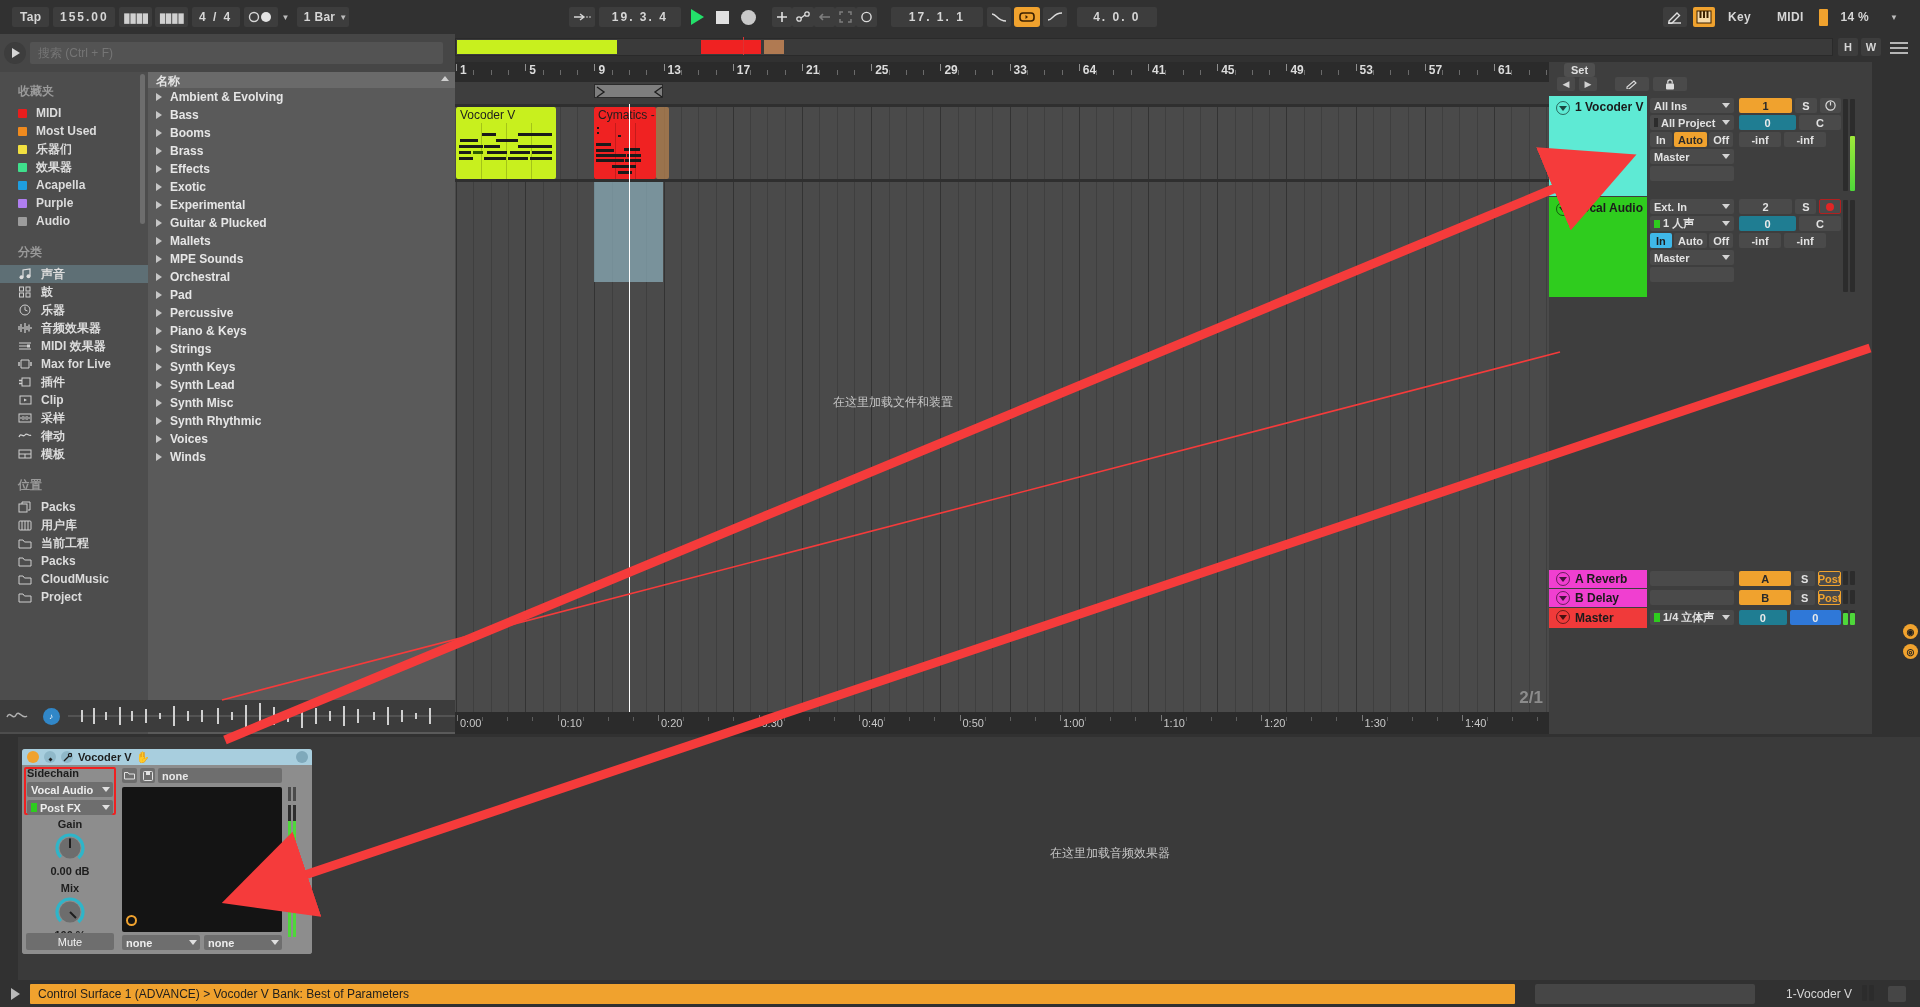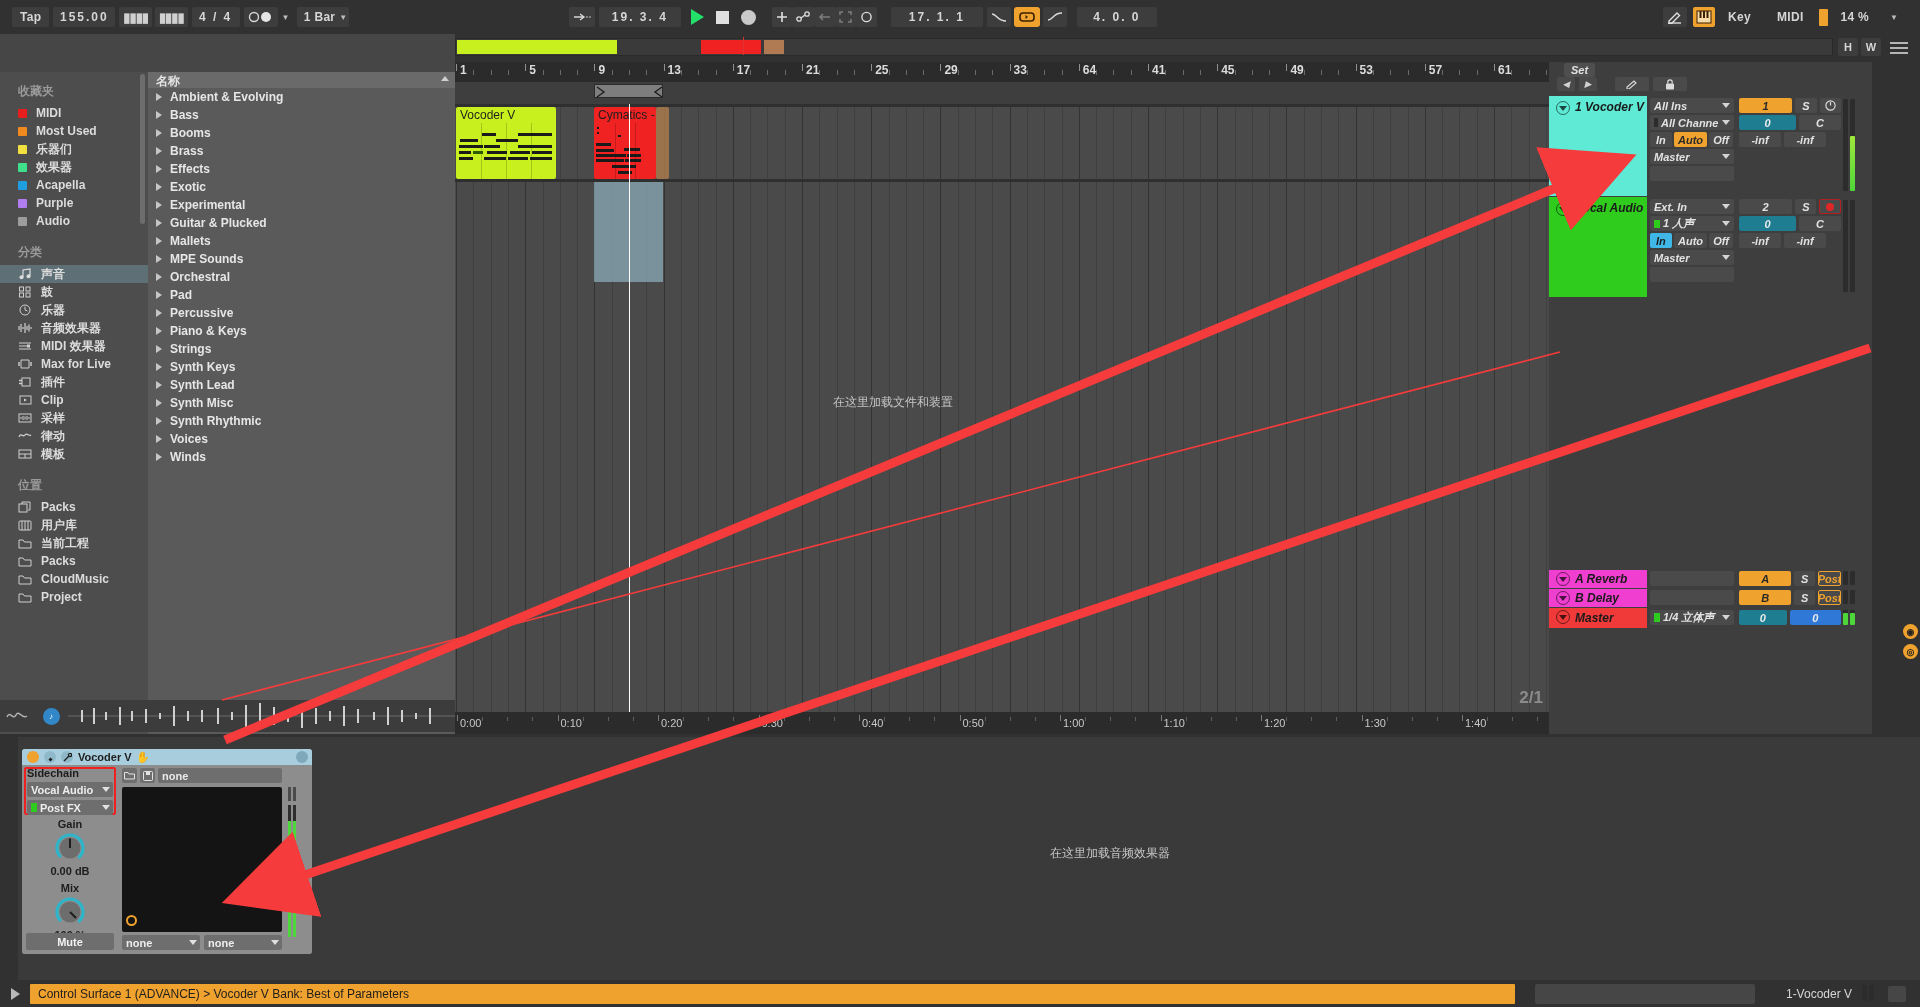--- a/index.html
+++ b/index.html
@@ -117,21 +117,21 @@
   .clip .vgrid { position:absolute; top:0; bottom:0; width:1px; background:rgba(0,0,0,.18);}
   .selrect { position:absolute; background:rgba(150,190,205,.62); }
   .playhead { position:absolute; width:1px; background:#fff; }
   .lowruler { position:absolute; left:0; bottom:0; width:1094px; height:22px; background:#2b2b2b;}
   .lowruler .tk .bar{ position:absolute; left:0; top:3px; width:1px;height:6px;background:#787878;}
   .lowruler .tk .lb{ position:absolute; left:3px; top:5px; font-size:11px; color:#c8c8c8;}
   .cue-label { position:absolute; right:6px; bottom:26px; font-size:17px; color:#8c8c8c; font-weight:bold;}
   .dropmsg { position:absolute; font-size:12px; color:#c6c6c6; }
 
   
-  .mixer { position:absolute; left:1549px; top:62px; width:323px; height:672px; background:#3e3e3e;font-style:italic; }
+  .mixer { position:absolute; left:1549px; top:62px; width:323px; height:672px; background:#3e3e3e; }
   .setbar { height:28px; position:relative; }
   .setpill { position:absolute; left:15px; top:1px; background:#4f4f4f; border-radius:3px;
      padding:1px 7px; font-size:11px; font-weight:bold; color:#e0e0e0;}
   .setnav { position:absolute; left:8px; top:15px; display:flex; gap:4px; align-items:center;}
   .setnav .b { background:#4a4a4a; width:18px;height:14px; border-radius:2px;
      display:flex;align-items:center;justify-content:center;font-size:9px;color:#d2d2d2;}
   .setnav .b.wide{ width:34px; }
   .trk { position:absolute; left:0; display:flex; }
   .trk .namecell { width:98px; position:relative; }
   .trk .namecell .tri {
@@ -196,21 +196,21 @@
   .sidechain-box { position:absolute; left:2px; top:2px; width:92px; height:48px;
      border:2px solid #f02020; border-radius:2px; }
   .sc-lbl { position:absolute; left:5px; top:2px; font-size:11px; font-weight:bold; color:#1d1d1d;}
   .dvdd { background:#6e6e6e; height:15px; border-radius:2px; color:#ededed; font-size:11px;
      font-weight:bold; display:flex; align-items:center; padding:0 4px; position:relative;}
   .dvdd .cv{ position:absolute; right:3px; top:5px; width:0;height:0;
      border-left:4px solid transparent;border-right:4px solid transparent;border-top:5px solid #e0e0e0;}
   .knoblbl { position:absolute; width:92px; text-align:center; font-size:11px; font-weight:bold; color:#1d1d1d;}
   .knob { position:absolute; width:34px; height:34px; }
   .mutebtn { position:absolute; left:4px; bottom:4px; width:88px; height:17px; background:#6e6e6e;
-     border-radius:2px; color:#f2f2f2; font-size:11px; font-weight:bold;
+     border-radius:2px; color:#f2f2f2; font-size:11px; font-weight:normal;
      display:flex; align-items:center; justify-content:center;}
   .presetrow { position:absolute; left:100px; top:3px; width:160px; display:flex; gap:3px; align-items:center;}
   .presetrow .ib { width:15px;height:15px;background:#6e6e6e;border-radius:2px;
      display:flex;align-items:center;justify-content:center;}
   .presetrow .pf { flex:1; height:15px; background:#6e6e6e; border-radius:2px; color:#e8e8e8;
      font-size:11px; font-weight:bold; display:flex; align-items:center; padding:0 4px;}
   .xyscreen { position:absolute; left:100px; top:22px; width:160px; height:145px;
      background:#141414; border-radius:2px;}
   .xyscreen .pt { position:absolute; width:11px; height:11px; border-radius:50%;
      border:2px solid #f0a22e;}
@@ -376,20 +376,28 @@
       <div class="ctl">W</div>
     </div>
     <div class="burger" style="left:auto;right:12px;top:8px;">
       <i></i>
         <i></i>
         <i></i>
     </div>
   </div>
 
   <div class="browser">
+    <div class="search-row">
+      <div class="brw-arrow">
+        <div class="circ">
+            <div class="t"></div>
+          </div>
+      </div>
+      <input class="search-input" placeholder="搜索 (Ctrl + F)" style="">
+    </div>
 
     <div class="brw-body">
       <div class="brw-side">
         <div class="brw-scroll"></div>
 
         <div class="grp-title">收藏夹</div>
         <div class="side-item">
           <span class="sw" style="background:#e81d1d"></span>
           <span class="lbl">MIDI</span>
           </div>
@@ -1266,21 +1274,21 @@
           </div>
         <div class="tn">1 Vocoder V</div>
       </div>
       <div class="ctlcol">
         <div class="dd" style="width:84px">
           <span>All Ins</span>
             <span class="cv"></span>
           </div>
         <div class="dd" style="width:84px">
           <span style="display:inline-block;width:4px;height:9px;background:#2c2c2c;margin-right:3px"></span>
-          <span>All Channe</span>
+          <span>All Project</span>
             <span class="cv"></span>
           </div>
         <div class="seg">
           <div class="s" style="width:22px">In</div>
           <div class="s on-org" style="width:34px">Auto</div>
           <div class="s" style="width:24px">Off</div>
         </div>
         <div class="dd" style="width:84px">
           <span>Master</span>
             <span class="cv"></span>

